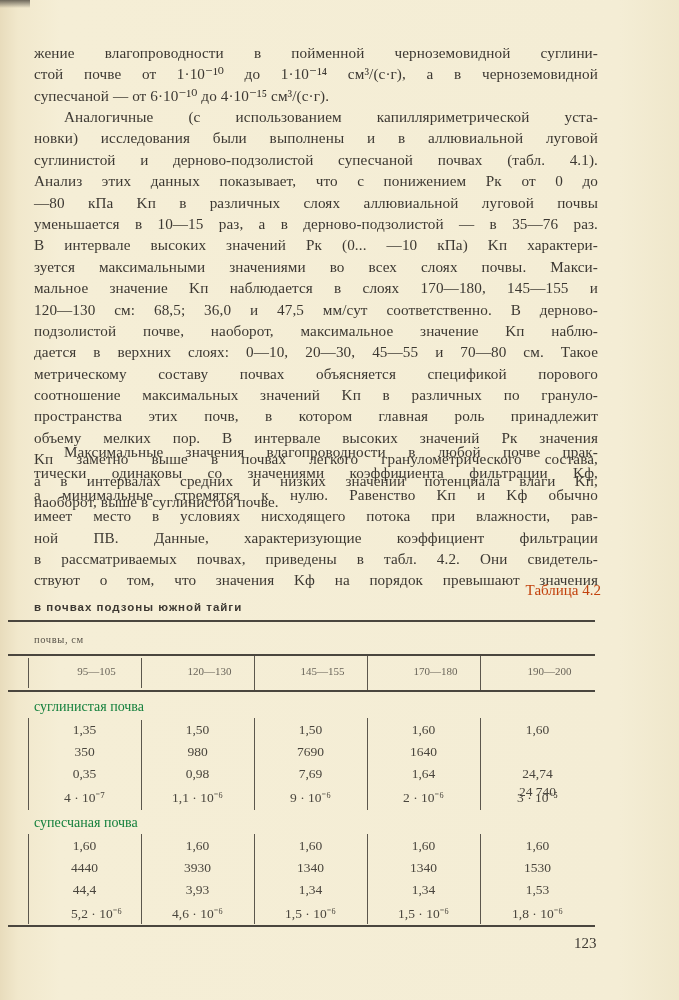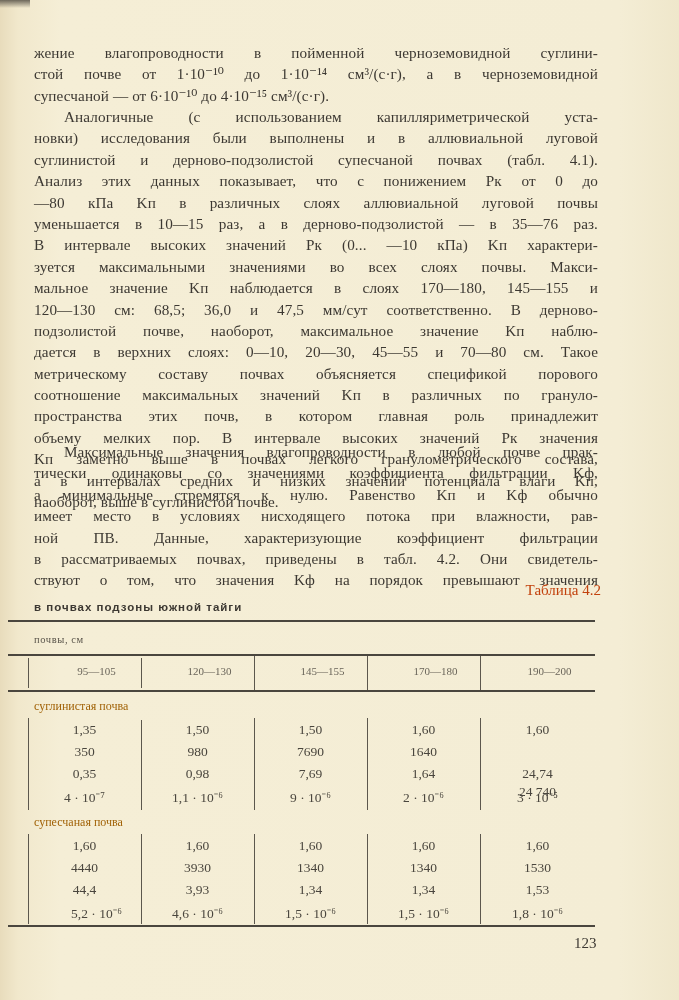--- a/index.html
+++ b/index.html
@@ -40,21 +40,21 @@
   }
   .col-row { position: absolute; left: 0; width: 679px; }
   .vline { position: absolute; width: 1px; background: #5c574d; }
   .cell {
     position: absolute; text-align: center;
     font-family: "Liberation Serif", serif; font-size: 13.5px; color: #4a463e;
   }
   .hdr-cell { font-size: 11px; color: #6a655a; padding-left: 12px; }
   .group-label {
     position: absolute; left: 34px;
-    font-family: "Liberation Serif", serif; font-size: 12px; color: #a16207;
+    font-family: "Liberation Serif", serif; font-size: 14px; color: #15803d;
   }
   .page-number {
     position: absolute; top: 935px; left: 574px;
     font-family: "Liberation Serif", serif; font-size: 15px; color: #3c3832;
   }
 </style>
 </head>
 <body>
 
 <div class="page">

